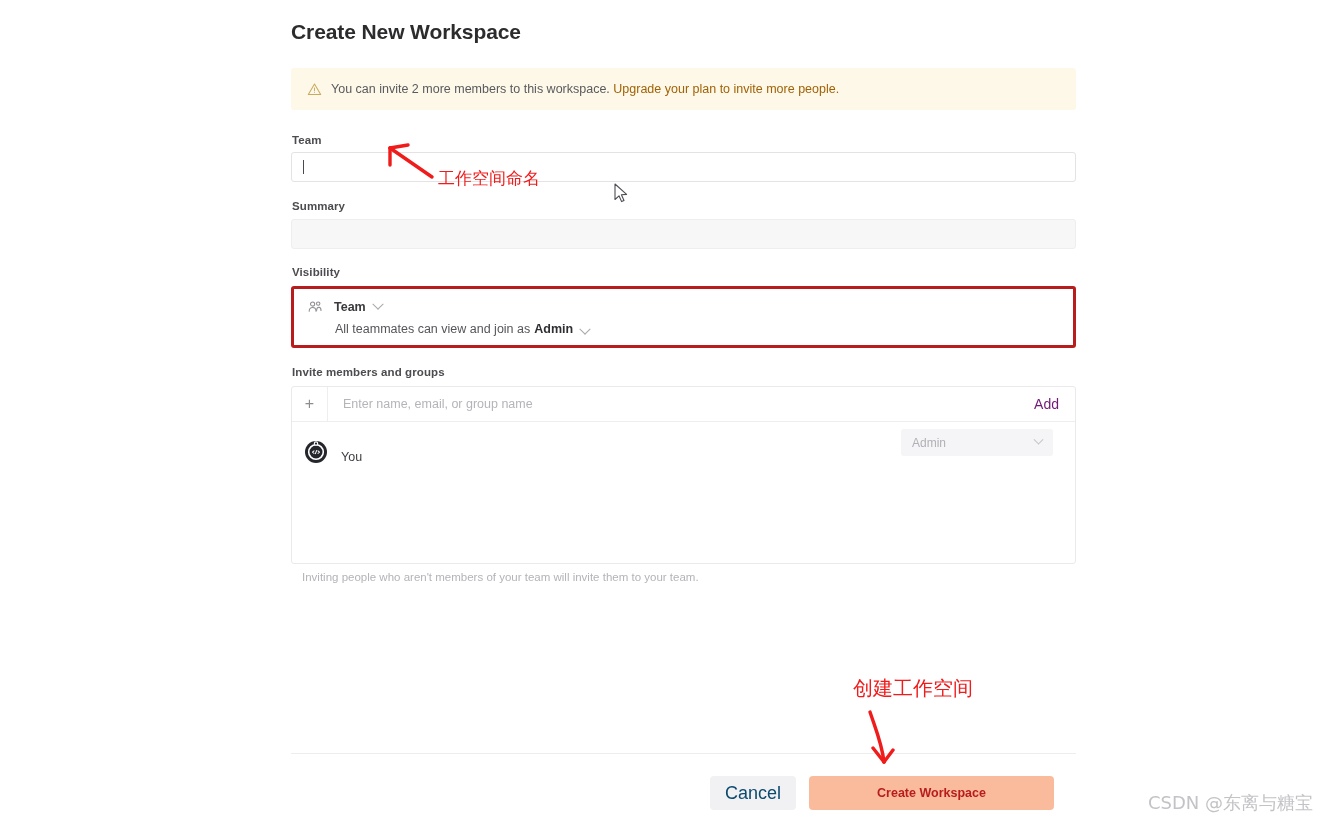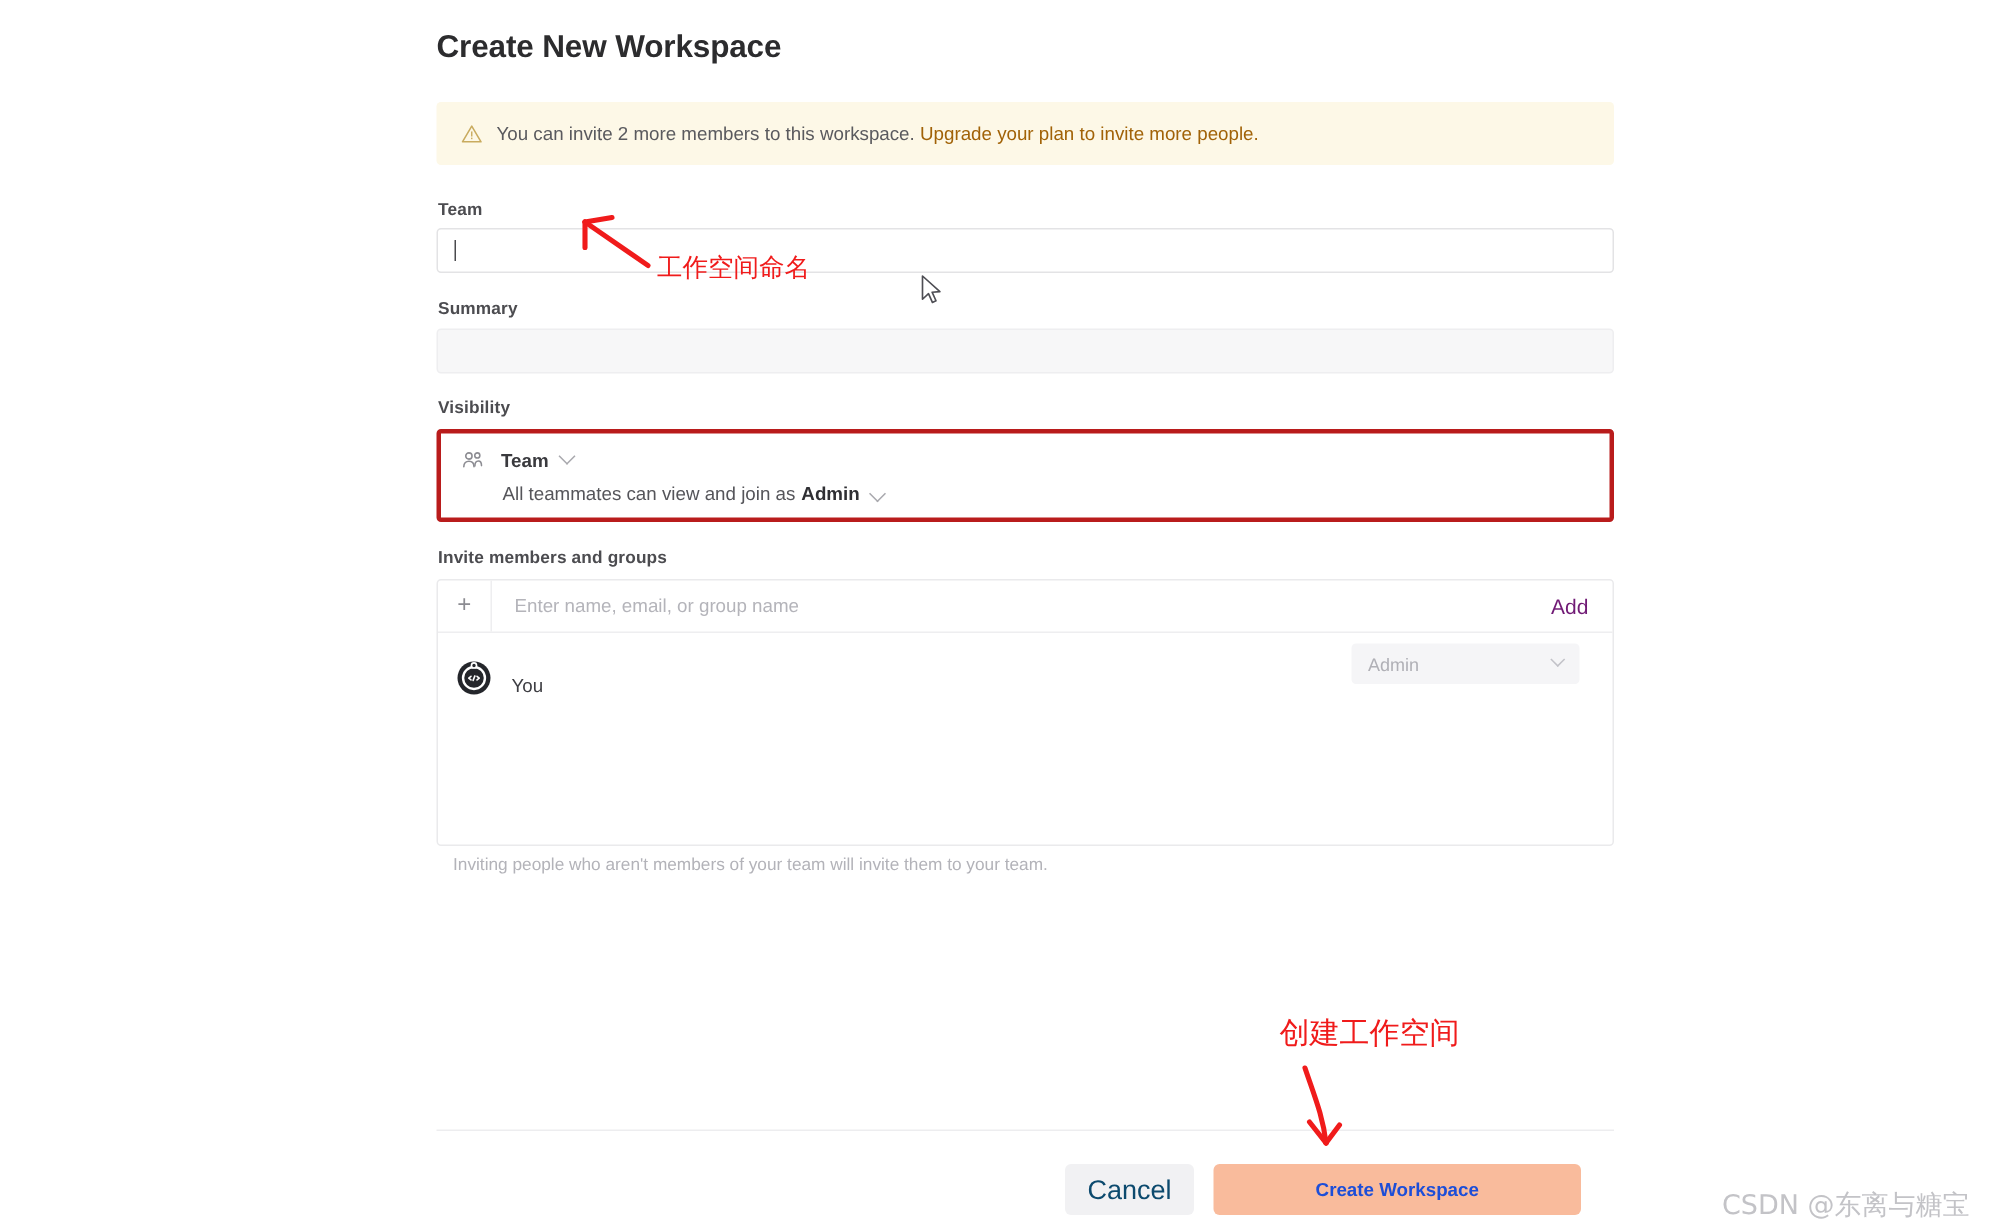--- a/index.html
+++ b/index.html
@@ -276,21 +276,21 @@
     left: 518px;
     top: 776px;
     width: 245px;
     height: 34px;
     background: #f9bb9c;
     border: none;
     border-radius: 4px;
     font-family: "Liberation Sans", sans-serif;
     font-size: 12.5px;
     font-weight: bold;
-    color: #1d4ed8;
+    color: #b91c1c;
     cursor: default;
   }
 
   
   .annot-text {
     position: absolute;
     color: #f01b1b;
     font-family: "DejaVu Sans", sans-serif;
     white-space: nowrap;
   }

